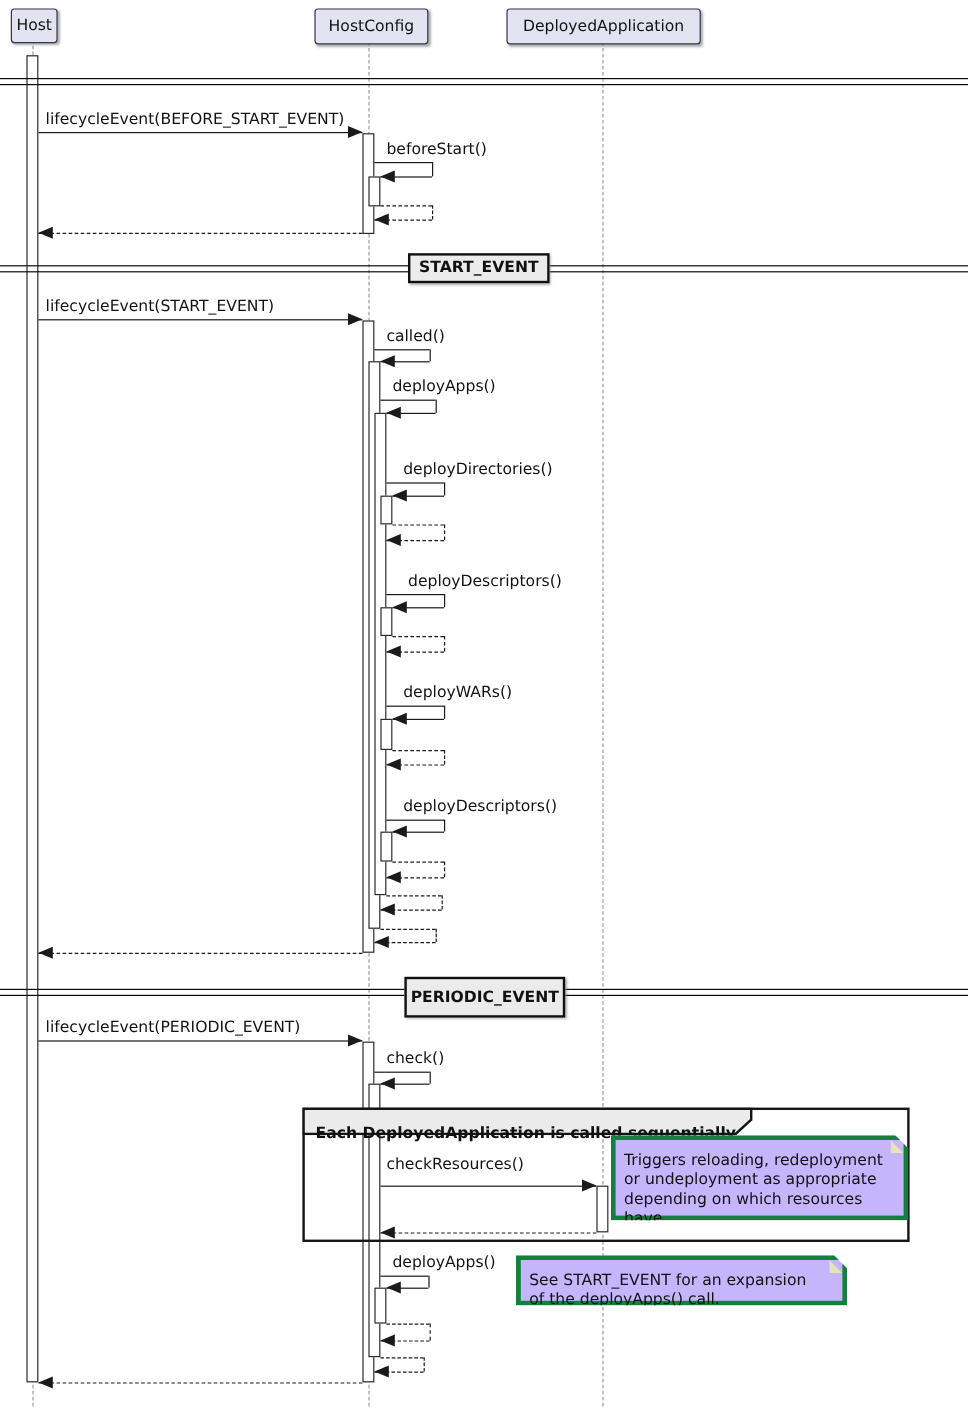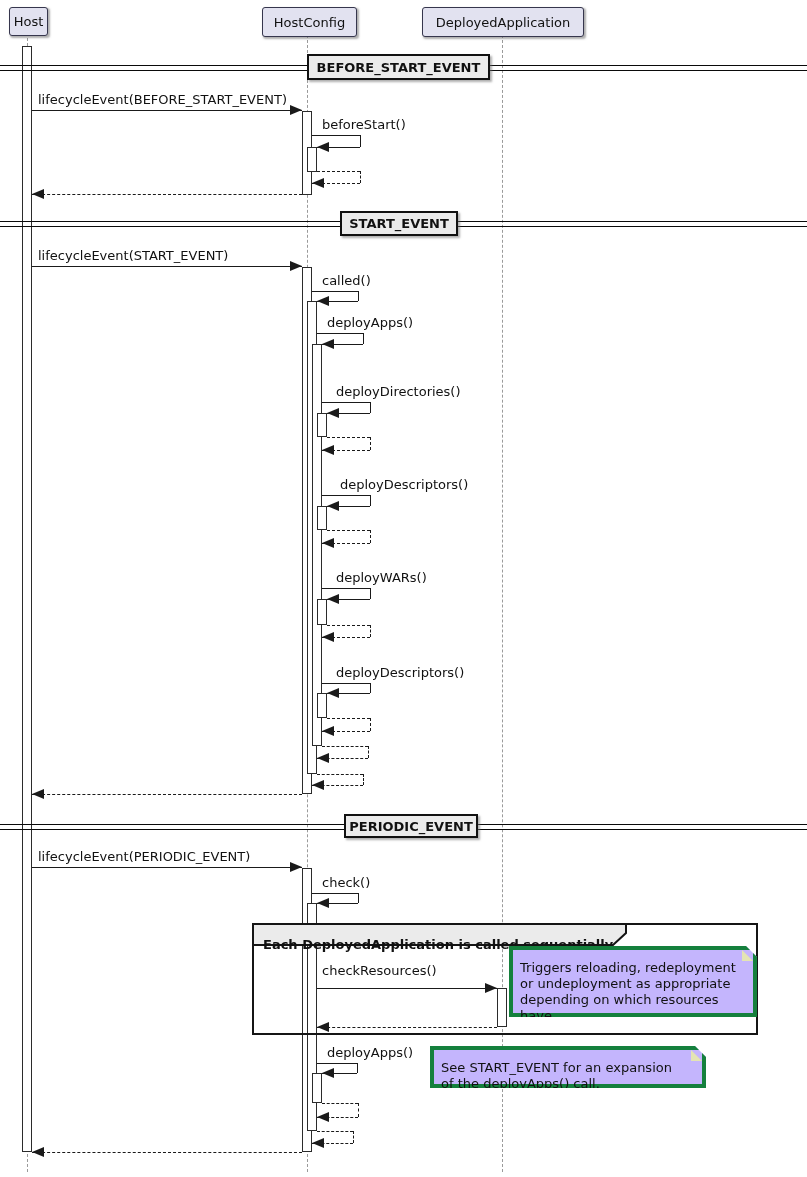--- a/index.html
+++ b/index.html
@@ -54,23 +54,20 @@
     <span>HostConfig</span>
   </div>
   <div class="abs pbox" style="left:422px;top:7px;width:160px;height:28px">
     <span>DeployedApplication</span>
   </div>
 
   <div class="abs bar" style="left:22px;top:46px;height:1106px"></div>
 
   <div class="abs divline" style="top:65px"></div>
   <div class="abs divline" style="top:70px"></div>
-  <div class="abs divbox" style="left:307px;top:54px;width:183px;height:26px">
-    <span>BEFORE_START_EVENT</span>
-  </div>
 
   <div class="abs mlbl" style="left:38px;top:92px">lifecycleEvent(BEFORE_START_EVENT)</div>
   <div class="abs hl" style="left:32px;top:110px;width:270px"></div>
   <div class="abs ah r" style="left:290px;top:105px"></div>
   <div class="abs bar" style="left:302px;top:111px;height:84px"></div>
 
   <div class="abs mlbl" style="left:322px;top:117px">beforeStart()</div>
   <div class="abs hl" style="left:312px;top:135px;width:48px"></div>
   <div class="abs vl" style="left:360px;top:135px;height:12px"></div>
   <div class="abs hl" style="left:317px;top:147px;width:43px"></div>
@@ -161,21 +158,21 @@
   <div class="abs hl d" style="left:317px;top:774px;width:46px"></div>
   <div class="abs vl d" style="left:363px;top:774px;height:11px"></div>
   <div class="abs hl d" style="left:312px;top:785px;width:51px"></div>
   <div class="abs ah l" style="left:312px;top:780px"></div>
 
   <div class="abs hl d" style="left:32px;top:794px;width:270px"></div>
   <div class="abs ah l" style="left:32px;top:789px"></div>
 
   <div class="abs divline" style="top:824px"></div>
   <div class="abs divline" style="top:829px"></div>
-  <div class="abs divbox" style="left:344px;top:814px;width:134px;height:24px">
+  <div class="abs divbox" style="left:337px;top:814px;width:134px;height:34px">
     <span>PERIODIC_EVENT</span>
   </div>
 
   <div class="abs mlbl" style="left:38px;top:849px">lifecycleEvent(PERIODIC_EVENT)</div>
   <div class="abs hl" style="left:32px;top:867px;width:270px"></div>
   <div class="abs ah r" style="left:290px;top:862px"></div>
   <div class="abs bar" style="left:302px;top:868px;height:284px"></div>
 
   <div class="abs mlbl" style="left:322px;top:875px">check()</div>
   <div class="abs hl" style="left:312px;top:893px;width:46px"></div>

